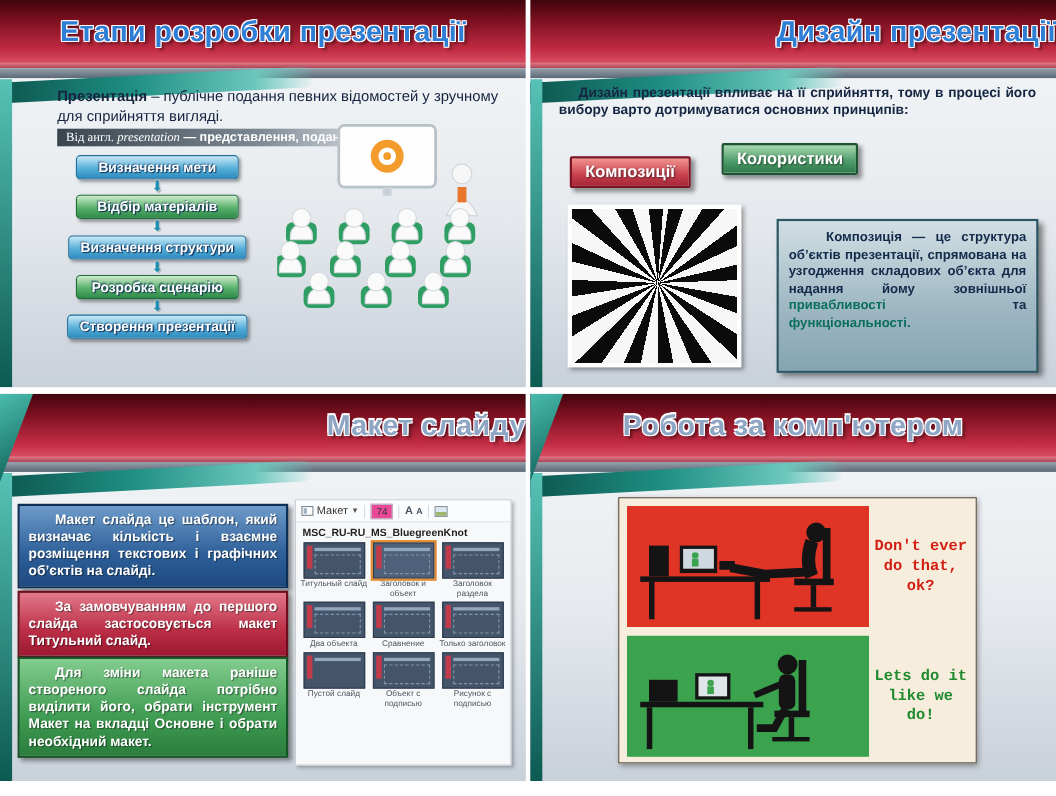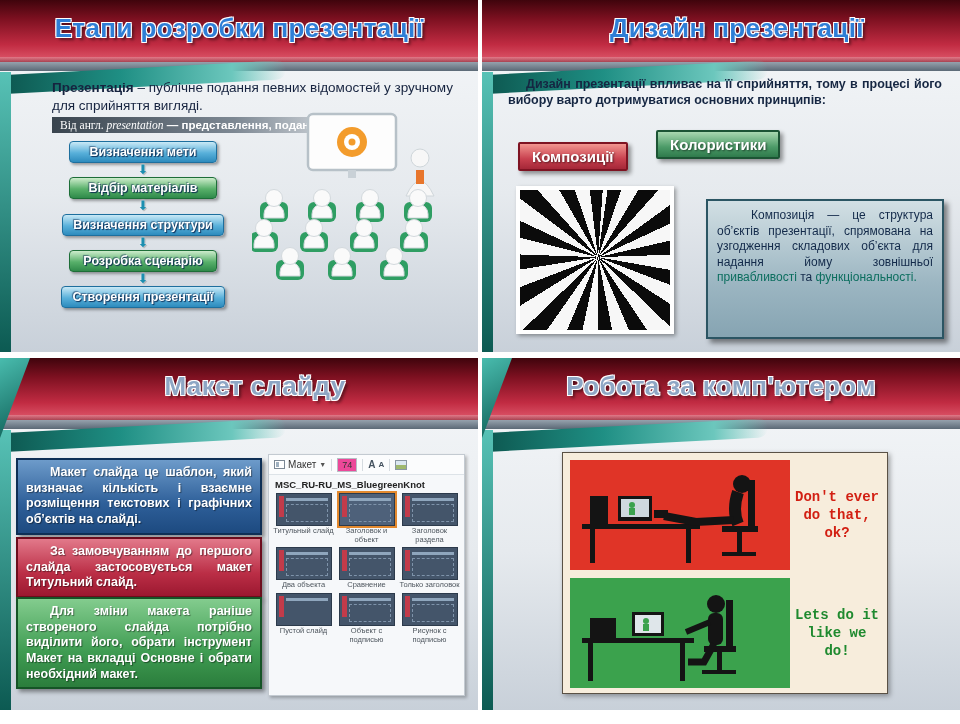--- a/index.html
+++ b/index.html
@@ -24,21 +24,21 @@
     background:linear-gradient(180deg,#57c2b6,#0c5a52)}
   .corner{position:absolute;left:0;top:0;width:30px;height:80px;z-index:3;
     background:linear-gradient(150deg,#49bcae,#0c5a52);
     clip-path:polygon(0 0,100% 0,0 100%)}
   .title{position:absolute;top:13px;left:0;right:0;z-index:4;text-align:center;
     font-size:26px;font-weight:bold;letter-spacing:.4px;
     text-shadow:-1px -1px 0 #fff,1px -1px 0 #fff,-1px 1px 0 #fff,1px 1px 0 #fff,
       3px 3px 3px rgba(0,0,0,.45)}
   .title.bright{color:#2e7ed6}
   .title.muted{color:#8ea6c4}
-  .title.left{text-align:center;padding-left:32px}
+  .title.left{text-align:right;padding-left:32px}
 
   
   .s1-def{position:absolute;left:52px;top:79px;width:408px;font-size:13.5px;
     color:#16233f;line-height:1.3}
   .s1-def b{font-weight:bold}
   .s1-ety{position:absolute;left:52px;top:117px;width:315px;
     font-family:"Liberation Serif",serif;font-size:11.5px;color:#fff;
     padding:2px 8px;
     background:linear-gradient(90deg,#39444e,#7d8893 58%,rgba(125,136,147,0))}
   .s1-ety .it{font-style:italic}
@@ -75,21 +75,21 @@
     border:2px solid #37596e}
   .s2-spiral{position:absolute;left:34px;top:186px;width:158px;height:148px;
     background:#fff;padding:4px;box-shadow:2px 2px 4px rgba(0,0,0,.35)}
   .vortex{width:100%;height:100%;
     background:repeating-conic-gradient(from 8deg at 52% 48%,
       #0b0b0b 0deg 11deg,#f7f7f7 11deg 23deg)}
   .s2-defbox{position:absolute;left:224px;top:199px;width:238px;height:140px;
     padding:7px 9px;
     background:linear-gradient(180deg,#d2dfe4,#9cb6c2 60%,#86a4b2);
     border:2px solid #2b5563;box-shadow:4px 4px 5px rgba(0,0,0,.45);
-    font-size:12px;font-weight:normal;color:#132a4a;line-height:1.3;
+    font-size:12px;font-weight:bold;color:#132a4a;line-height:1.3;
     text-align:justify;text-indent:34px}
   .hl{color:#0c6e5f}
 
   
   .s3-box{position:absolute;left:16px;width:246px;padding:5px 8px;
     font-size:12.5px;font-weight:bold;color:#fff;line-height:1.25;
     text-align:justify;text-indent:24px;
     text-shadow:1px 1px 1px rgba(0,0,0,.45);
     box-shadow:3px 3px 4px rgba(0,0,0,.4)}
   .s3-blue{top:100px;background:linear-gradient(180deg,#6d9bca,#2e5f99 60%,#1d4a80);

